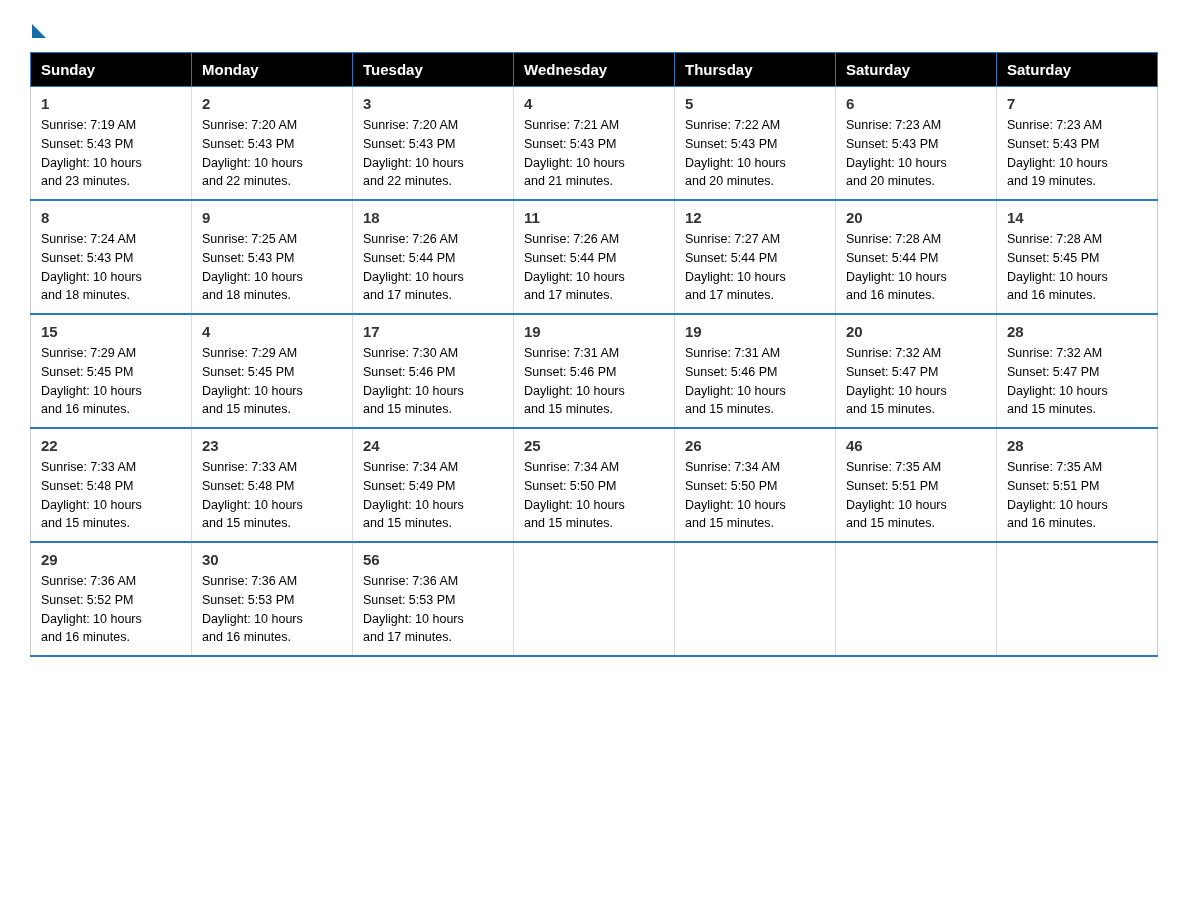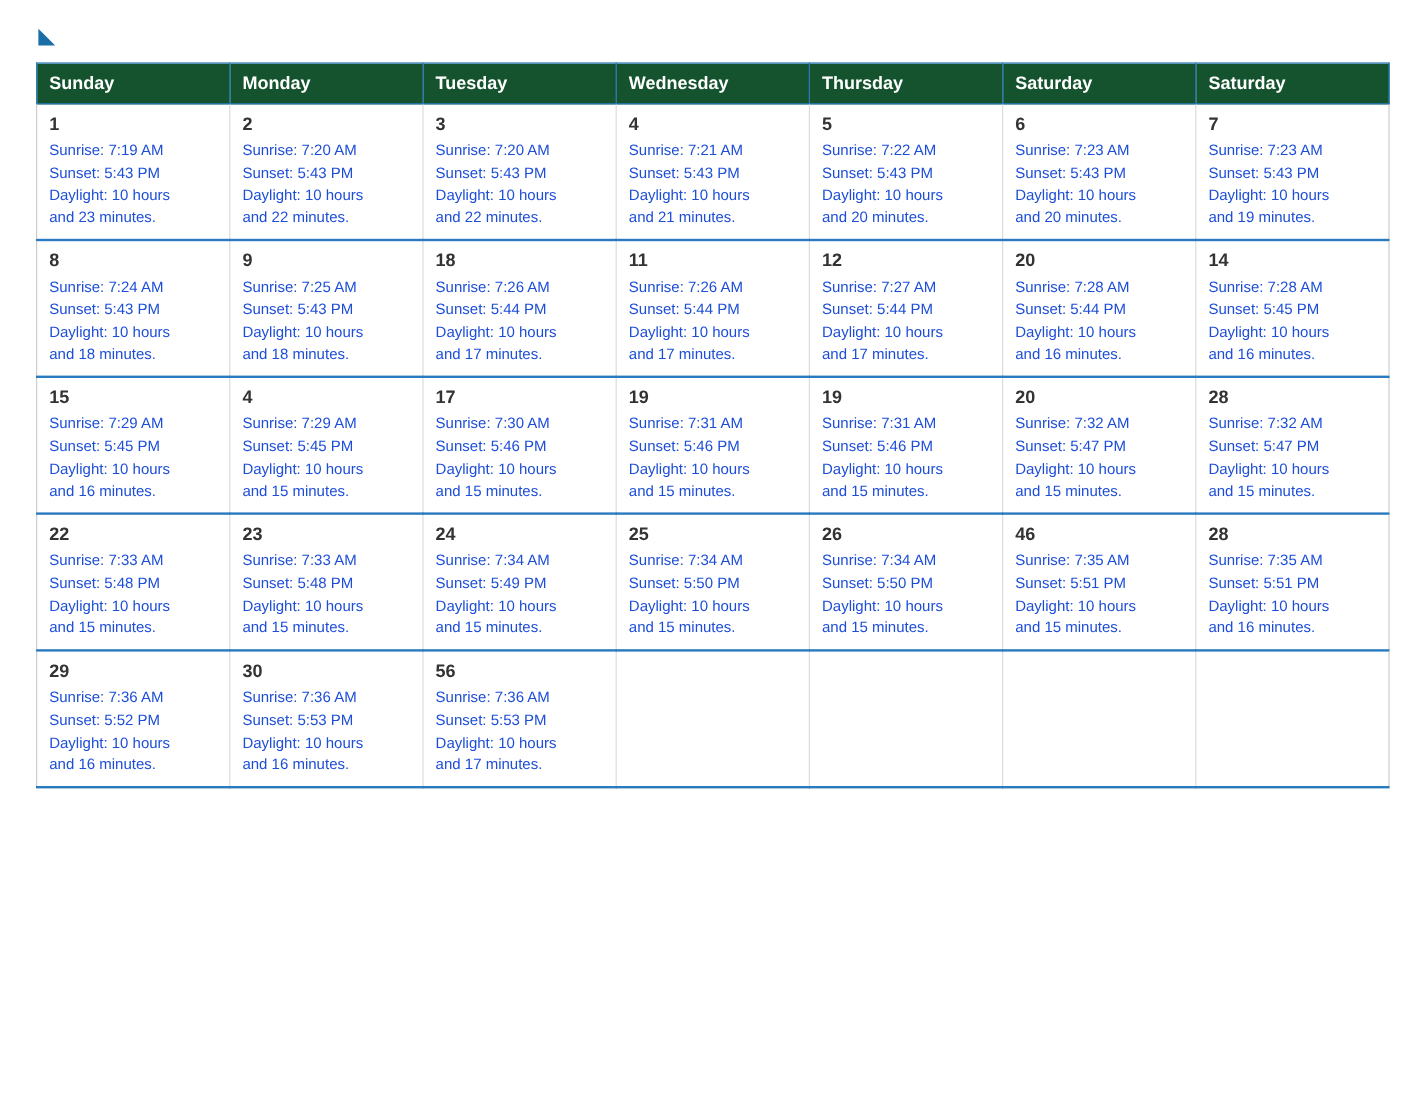--- a/index.html
+++ b/index.html
@@ -60,21 +60,21 @@
       font-size: 22px;
       color: #555;
       margin-top: 4px;
     }
     table {
       width: 100%;
       border-collapse: collapse;
       table-layout: fixed;
     }
     thead tr th {
-      background-color: #14532d;
+      background-color: #000000;
       color: #fff;
       font-size: 15px;
       font-weight: bold;
       padding: 8px 10px;
       text-align: left;
       border: 1px solid #2a7abf;
     }
     tbody tr {
       border-bottom: 2px solid #2a7abf;
     }
@@ -95,21 +95,21 @@
     }
     .day-num {
       font-size: 15px;
       font-weight: bold;
       display: block;
       margin-bottom: 4px;
     }
     .day-info {
       font-size: 12.5px;
       line-height: 1.5;
-      color: #1d4ed8;
+      color: #000000;
     }
     .empty-cell {
       background: #fff;
     }
   </style>
 </head>
 <body>
 
 <div class="header">
   <div class="logo">

